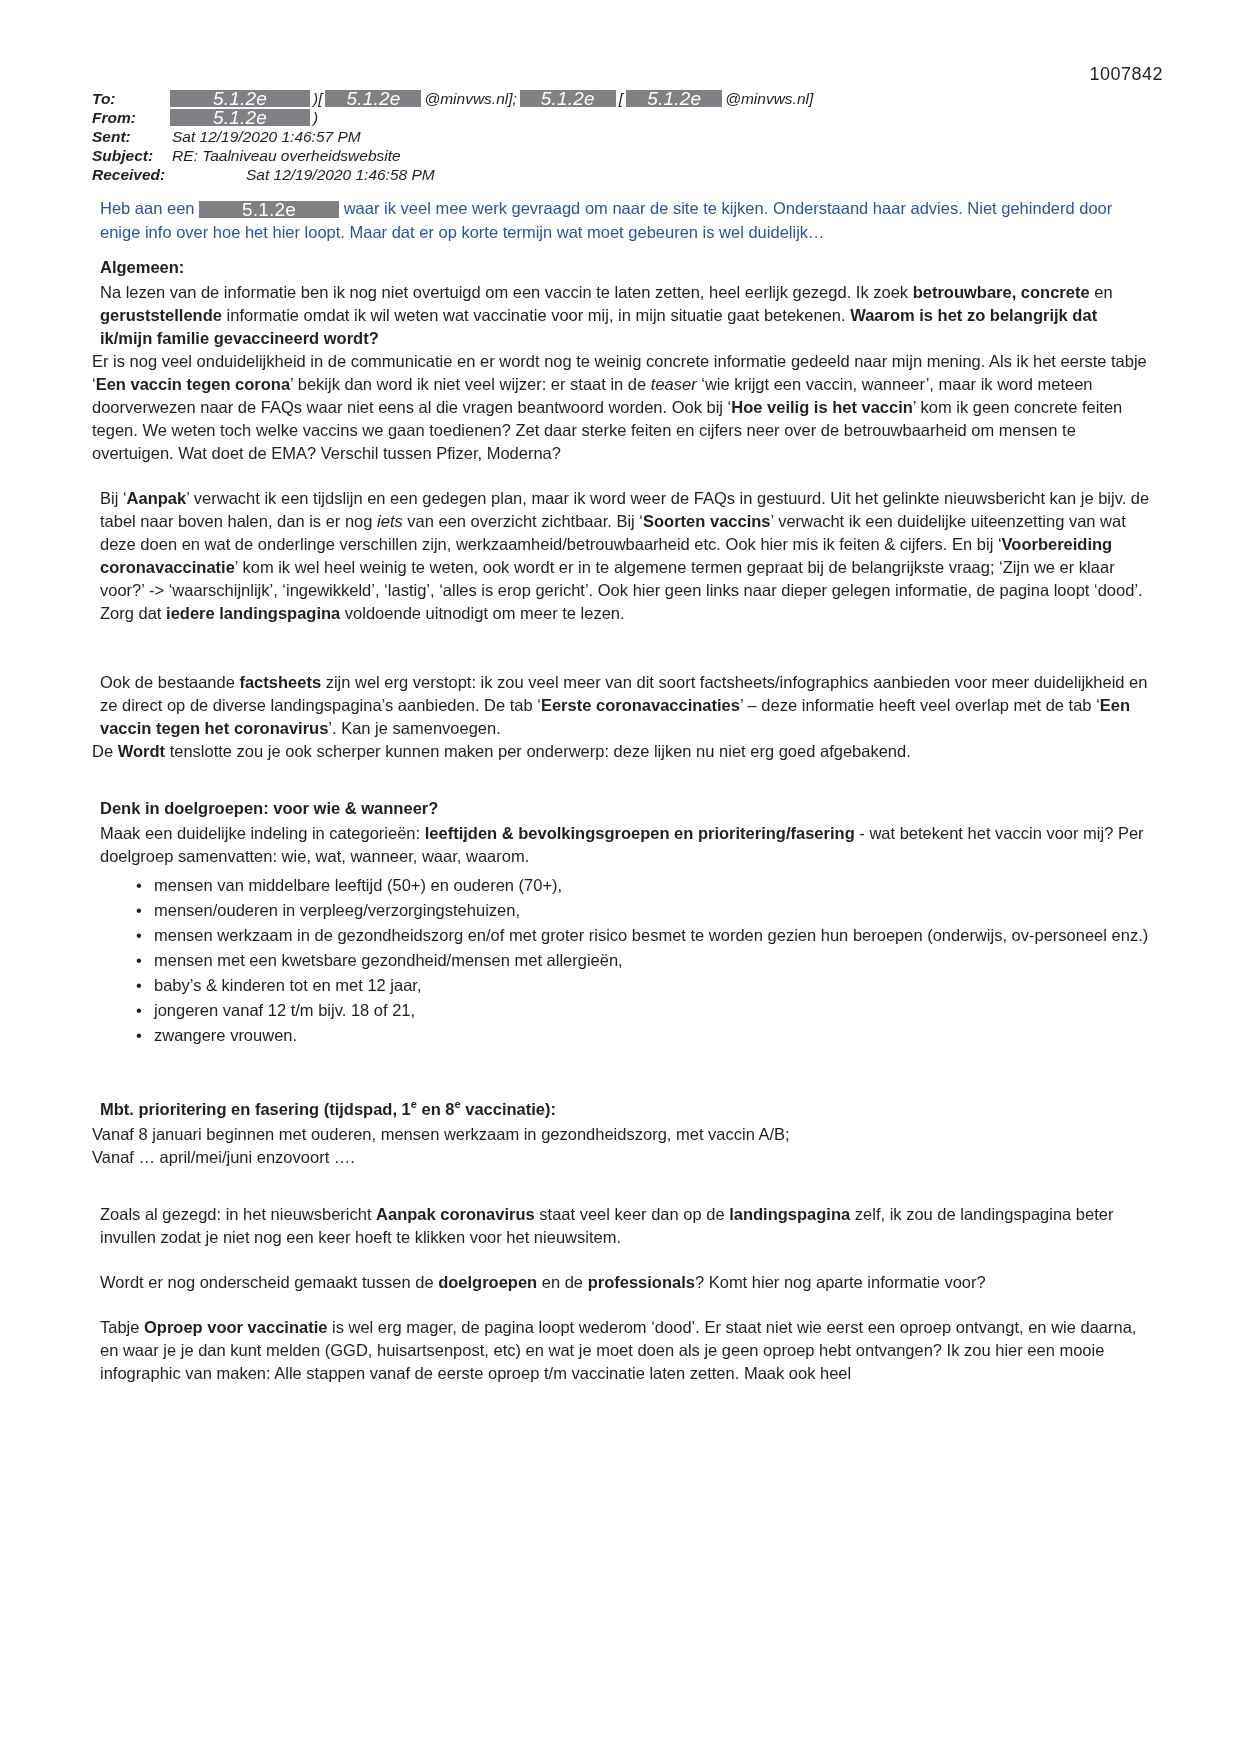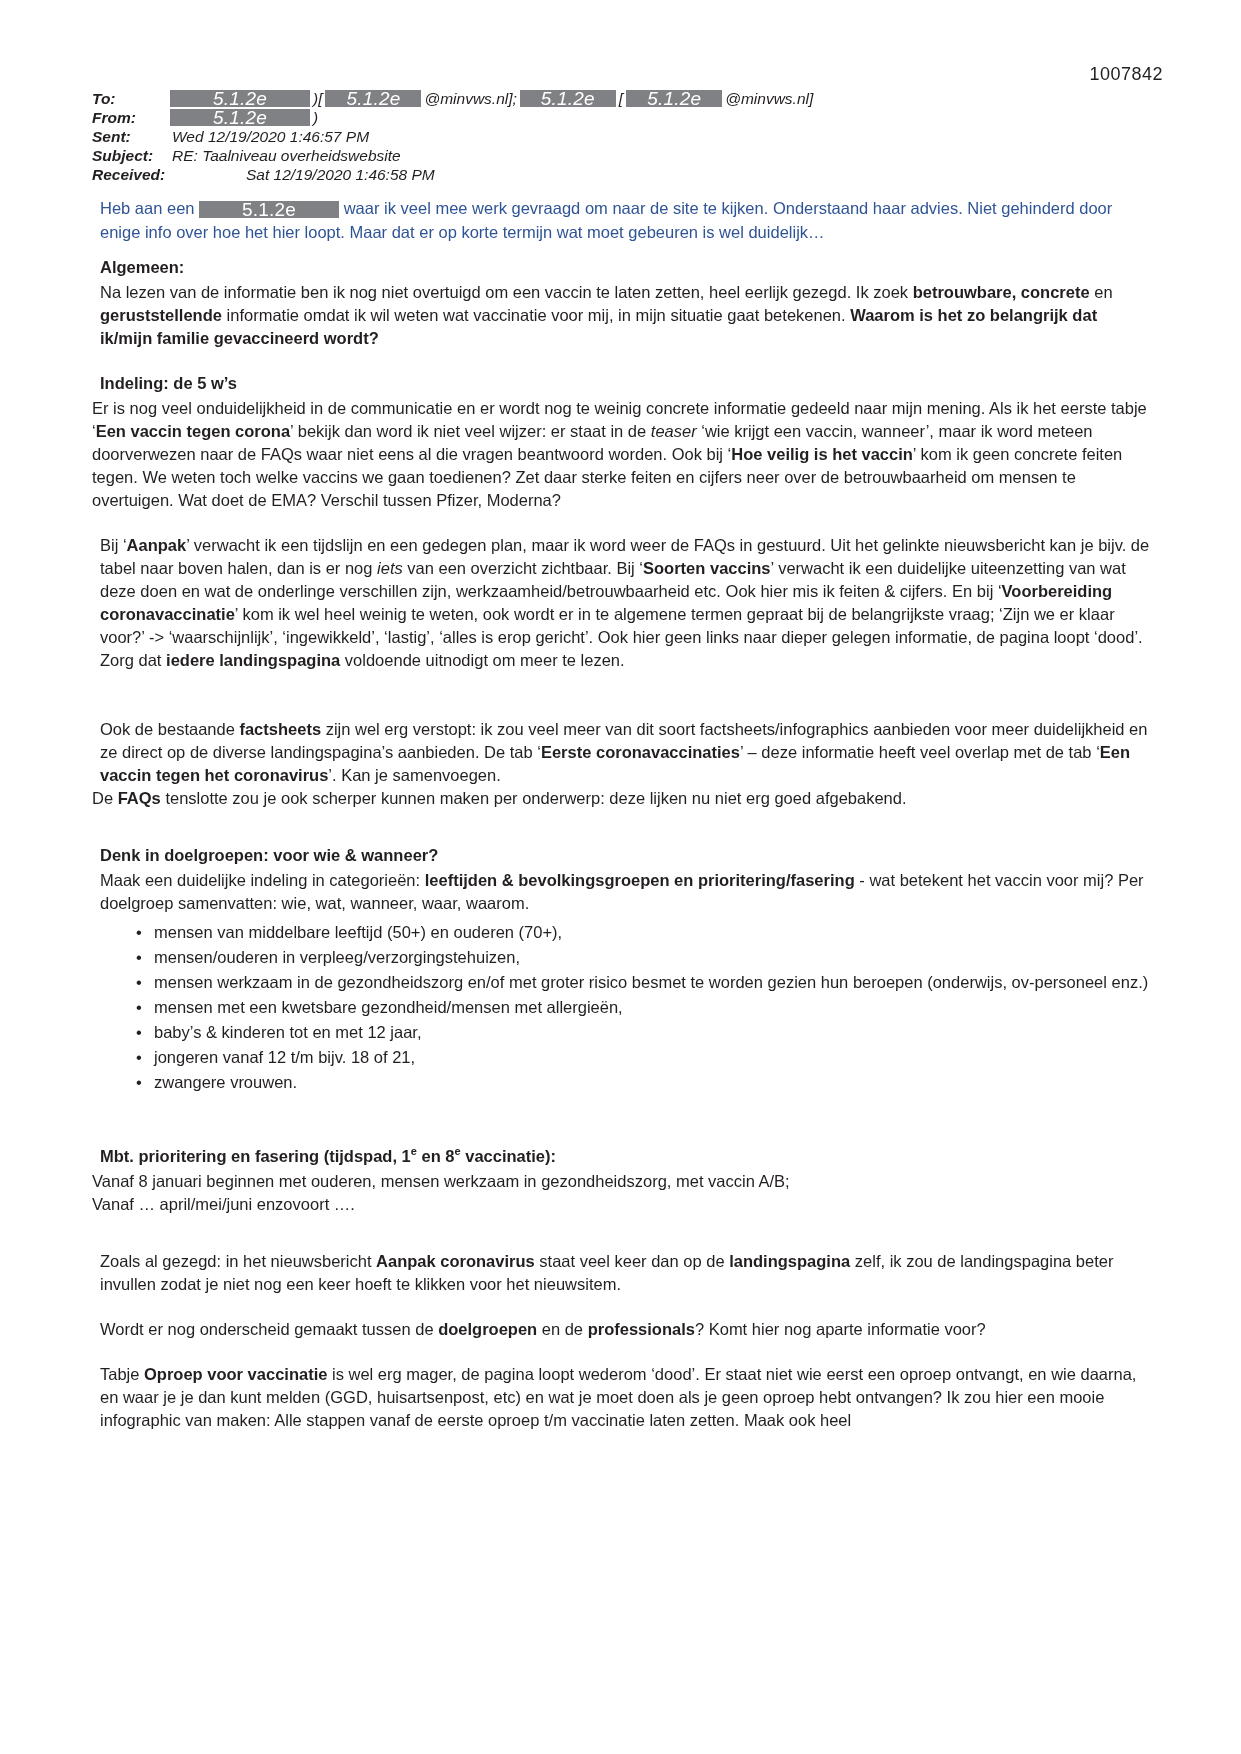--- a/index.html
+++ b/index.html
@@ -151,21 +151,21 @@
     <div class="hdr-row">
       <div class="hdr-label">From:</div>
       <div class="hdr-value">
         <span class="redact r-wide">5.1.2e</span>
         <span class="plain">)</span>
       </div>
     </div>
 
     <div class="hdr-row">
       <div class="hdr-label">Sent:</div>
-      <div class="hdr-value sent-value">Wed 12/19/2020 1:46:57 PM</div>
+      <div class="hdr-value sent-value">Sat 12/19/2020 1:46:57 PM</div>
     </div>
 
     <div class="hdr-row">
       <div class="hdr-label">Subject:</div>
       <div class="hdr-value sent-value">RE: Taalniveau overheidswebsite</div>
     </div>
 
     <div class="hdr-row">
       <div class="hdr-label">Received:</div>
       <div class="hdr-value recv-value">Sat 12/19/2020 1:46:58 PM</div>
@@ -179,34 +179,33 @@
       <span>Heb aan een</span>
       <span class="redact r-wide">5.1.2e</span>
       <span>waar ik veel mee werk gevraagd om naar de site te kijken. Onderstaand haar advies. Niet gehinderd door enige info over hoe het hier loopt. Maar dat er op korte termijn wat moet gebeuren is wel duidelijk…</span>
     </p>
 
     <p class="sec-title">Algemeen:</p>
     <p class="para">
       <span>Na lezen van de informatie ben ik nog niet overtuigd om een vaccin te laten zetten, heel eerlijk gezegd. Ik zoek </span><b>betrouwbare, concrete</b><span> en </span><b>geruststellende</b><span> informatie omdat ik wil weten wat vaccinatie voor mij, in mijn situatie gaat betekenen. </span><b>Waarom is het zo belangrijk dat ik/mijn familie gevaccineerd wordt?</b>
     </p>
 
-    <p class="sec-title gap-m">Indeling: de 5 w’s</p>
     <p class="para indent-0">
       <span>Er is nog veel onduidelijkheid in de communicatie en er wordt nog te weinig concrete informatie gedeeld naar mijn mening. Als ik het eerste tabje ‘</span><b>Een vaccin tegen corona</b><span>’ bekijk dan word ik niet veel wijzer: er staat in de </span><i>teaser</i><span> ‘wie krijgt een vaccin, wanneer’, maar ik word meteen doorverwezen naar de FAQs waar niet eens al die vragen beantwoord worden. Ook bij ‘</span><b>Hoe veilig is het vaccin</b><span>’ kom ik geen concrete feiten tegen. We weten toch welke vaccins we gaan toedienen? Zet daar sterke feiten en cijfers neer over de betrouwbaarheid om mensen te overtuigen. Wat doet de EMA? Verschil tussen Pfizer, Moderna?</span>
     </p>
 
     <p class="para gap-m">
       <span>Bij ‘</span><b>Aanpak</b><span>’ verwacht ik een tijdslijn en een gedegen plan, maar ik word weer de FAQs in gestuurd. Uit het gelinkte nieuwsbericht kan je bijv. de tabel naar boven halen, dan is er nog </span><i>iets</i><span> van een overzicht zichtbaar. Bij ‘</span><b>Soorten vaccins</b><span>’ verwacht ik een duidelijke uiteenzetting van wat deze doen en wat de onderlinge verschillen zijn, werkzaamheid/betrouwbaarheid etc. Ook hier mis ik feiten &amp; cijfers. En bij ‘</span><b>Voorbereiding coronavaccinatie</b><span>’ kom ik wel heel weinig te weten, ook wordt er in te algemene termen gepraat bij de belangrijkste vraag; ‘Zijn we er klaar voor?’ -&gt; ‘waarschijnlijk’, ‘ingewikkeld’, ‘lastig’, ‘alles is erop gericht’. Ook hier geen links naar dieper gelegen informatie, de pagina loopt ‘dood’. Zorg dat </span><b>iedere landingspagina</b><span> voldoende uitnodigt om meer te lezen.</span>
     </p>
 
     <p class="para gap-xl">
       <span>Ook de bestaande </span><b>factsheets</b><span> zijn wel erg verstopt: ik zou veel meer van dit soort factsheets/infographics aanbieden voor meer duidelijkheid en ze direct op de diverse landingspagina’s aanbieden. De tab ‘</span><b>Eerste coronavaccinaties</b><span>’ – deze informatie heeft veel overlap met de tab ‘</span><b>Een vaccin tegen het coronavirus</b><span>’. Kan je samenvoegen.</span>
     </p>
     <p class="para indent-0">
-      <span>De </span><b>FAQs</b><span> tenslotte zou je ook scherper kunnen maken per onderwerp: deze lijken nu niet erg goed afgebakend.</span>
+      <span>De </span><b>Wordt</b><span> tenslotte zou je ook scherper kunnen maken per onderwerp: deze lijken nu niet erg goed afgebakend.</span>
     </p>
 
     <p class="sec-title gap-l">Denk in doelgroepen: voor wie &amp; wanneer?</p>
     <p class="para">
       <span>Maak een duidelijke indeling in categorieën: </span><b>leeftijden &amp; bevolkingsgroepen en prioritering/fasering</b><span> - wat betekent het vaccin voor mij? Per doelgroep samenvatten: wie, wat, wanneer, waar, waarom.</span>
     </p>
 
     <ul class="bullets">
       <li>mensen van middelbare leeftijd (50+) en ouderen (70+),</li>
       <li>mensen/ouderen in verpleeg/verzorgingstehuizen,</li>

